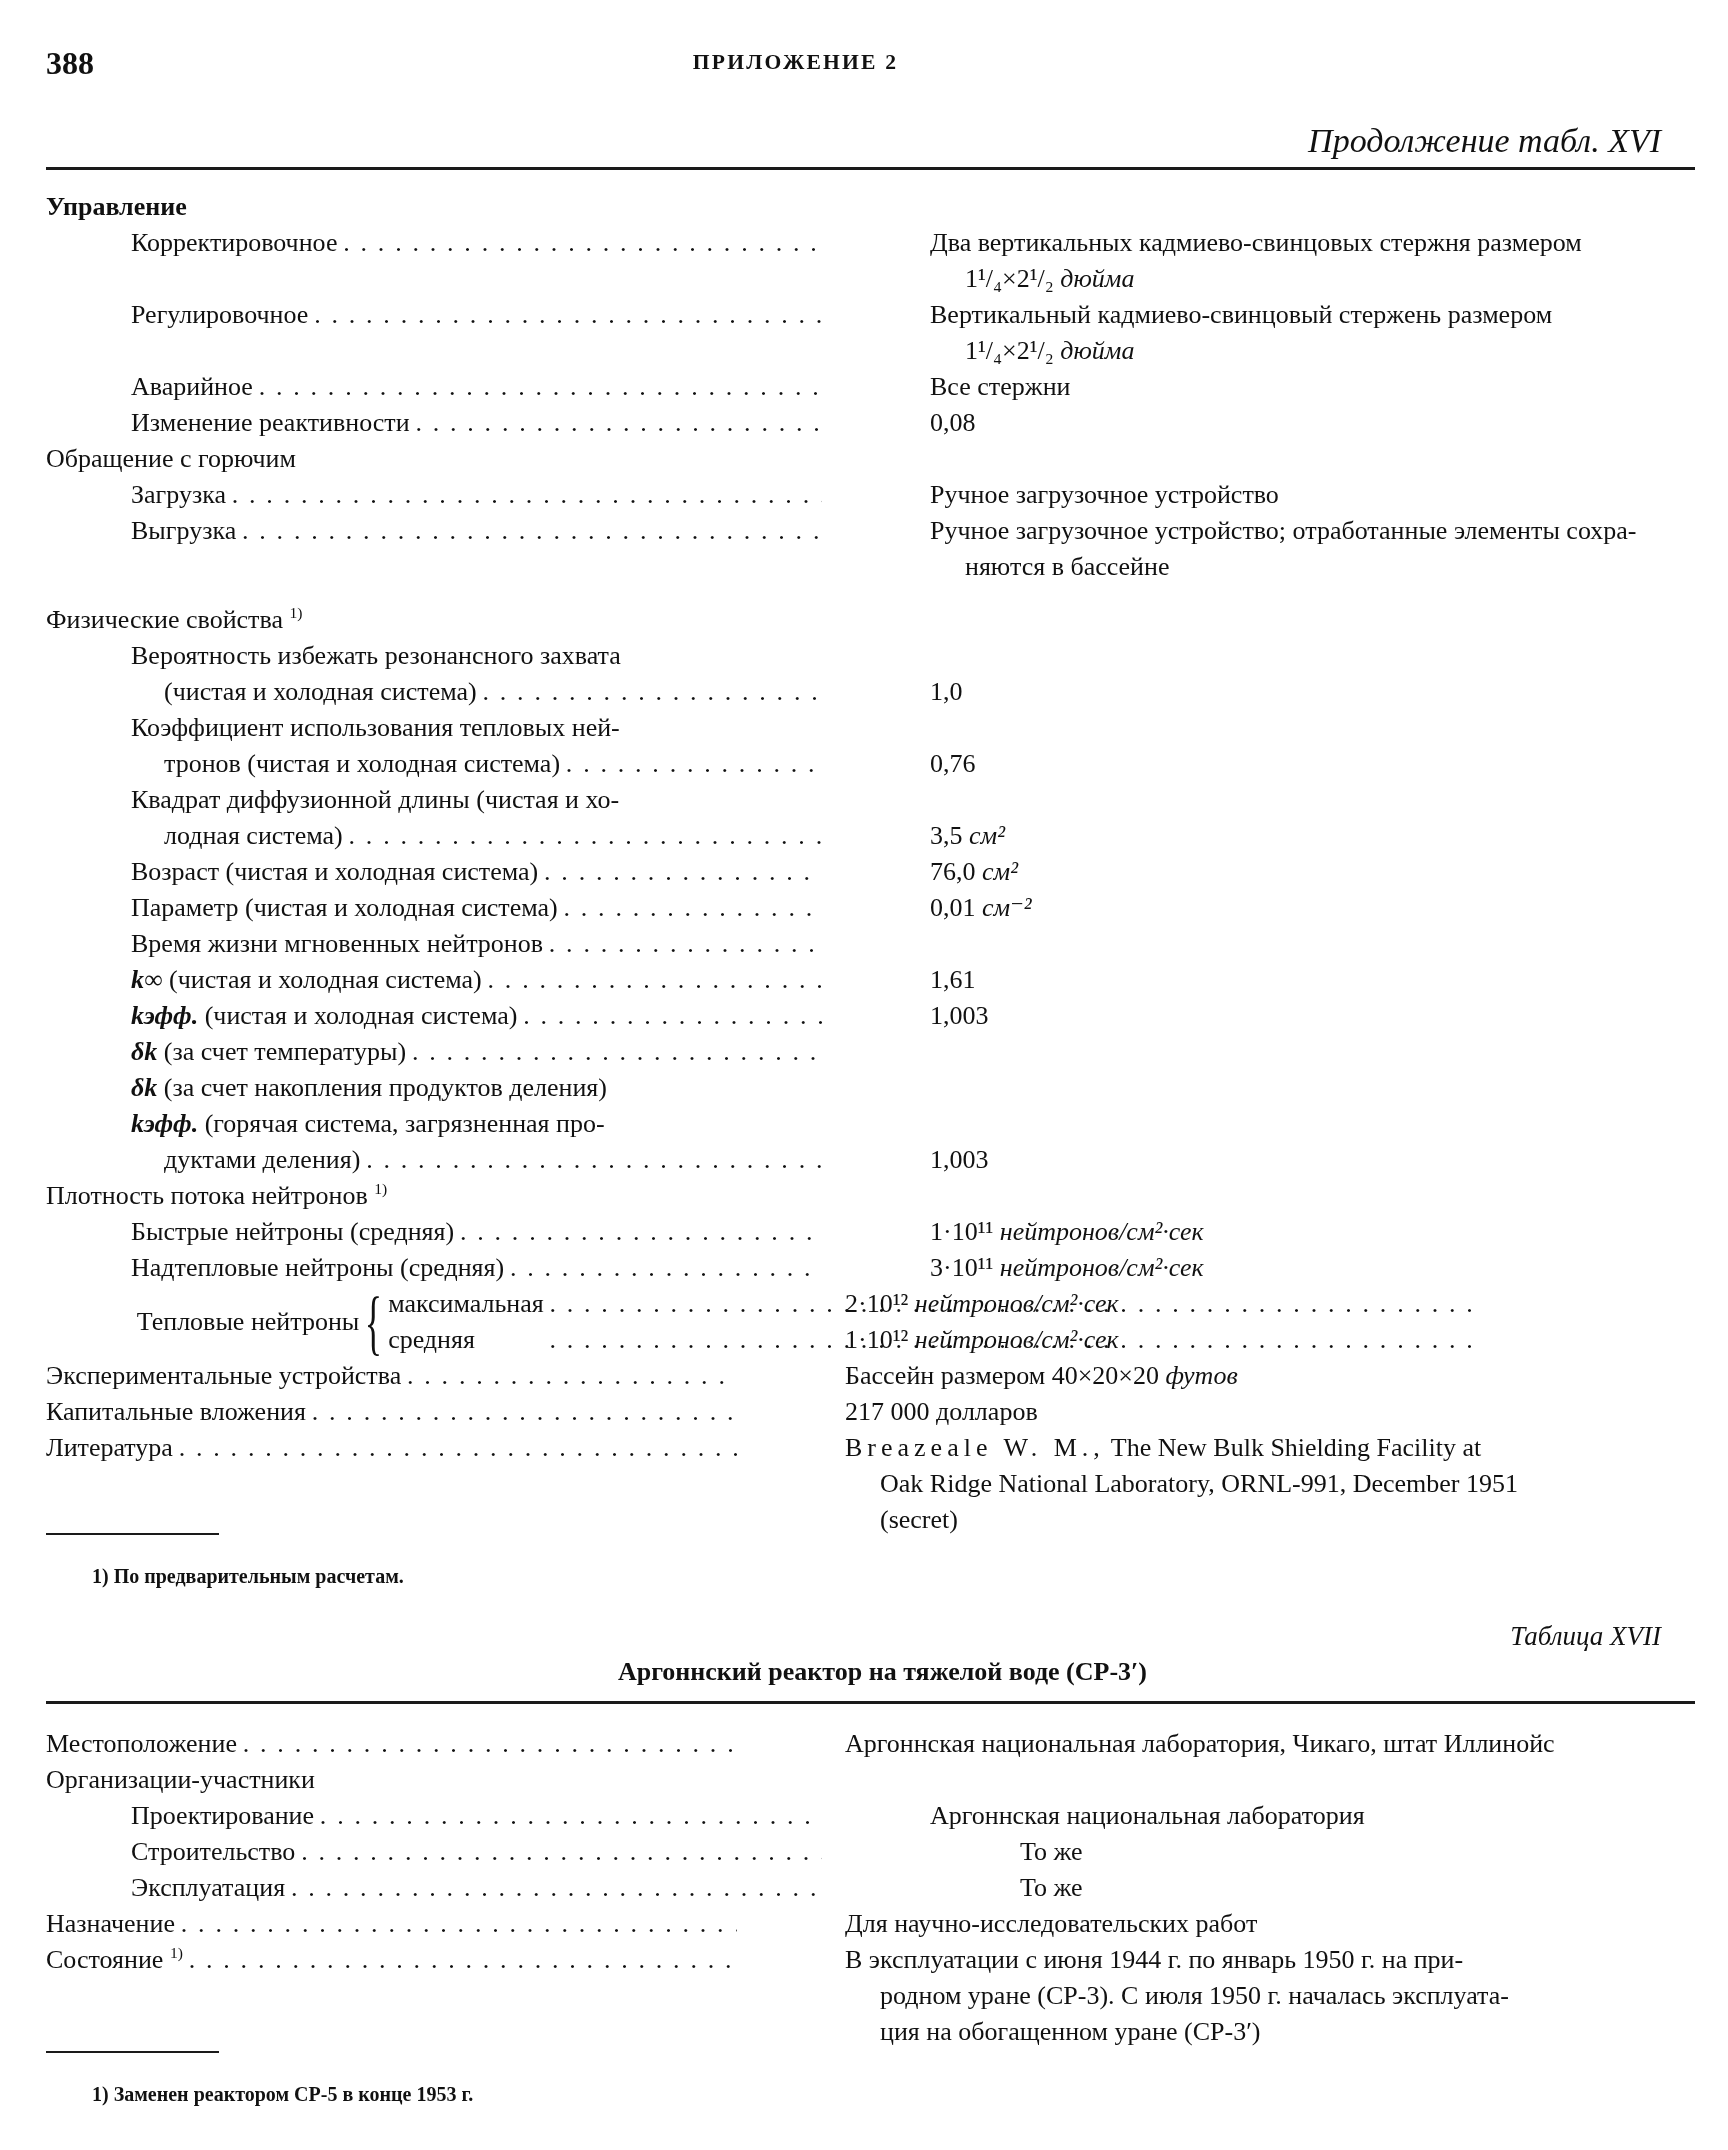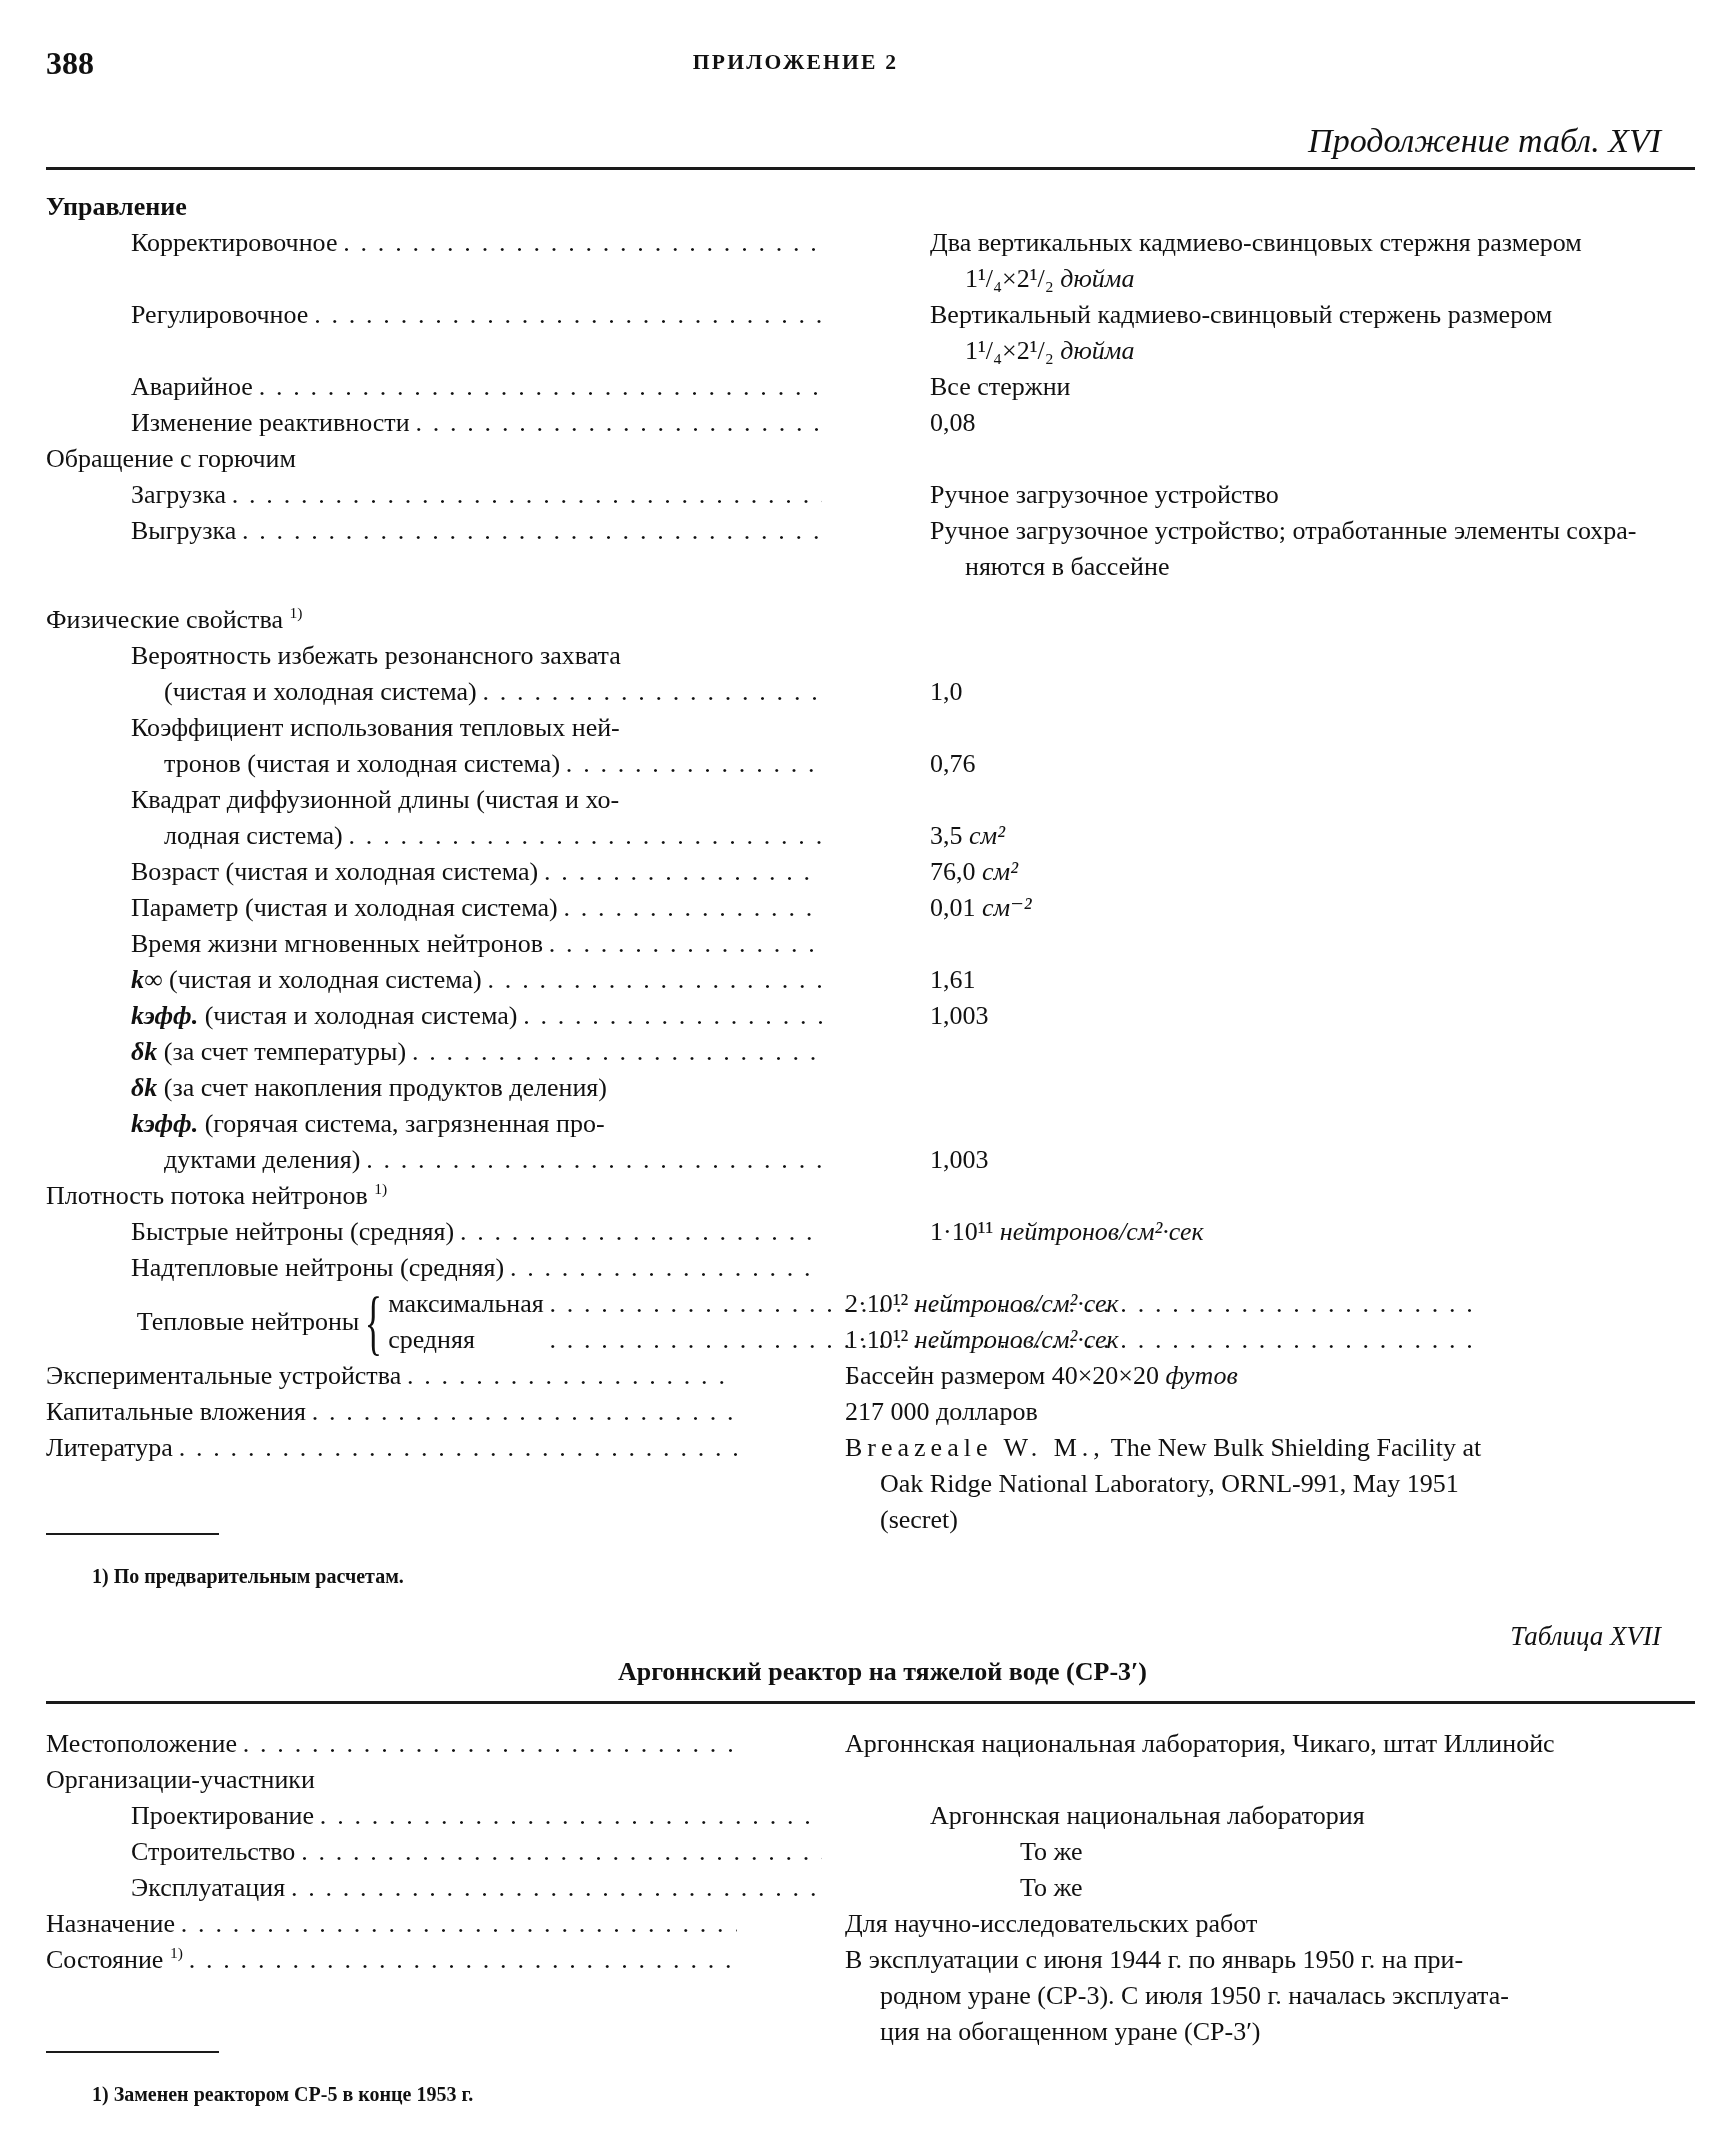--- a/index.html
+++ b/index.html
@@ -226,20 +226,21 @@
       </div>
     <div class="rcol"><span>1·10¹¹</span> <span class="it">нейтронов/см²·сек</span></div>
   </div>
   <div class="row">
     <div class="lcol indent1">
         <div class="lbl">
           <span class="t">Надтепловые нейтроны (средняя)</span>
           <span class="dots"></span>
         </div>
       </div>
+    <div class="rcol"><span>3·10¹¹</span> <span class="it">нейтронов/см²·сек</span></div>
   </div>
   <div class="brace-row">
     <div class="lcol indent1" style="display:flex;align-items:center;box-sizing:border-box;">
       <span style="white-space:nowrap;padding-left:5.8px;">Тепловые нейтроны</span>
       <span class="brace">{</span>
       <div style="flex:1;">
         <div class="lbl">
             <span class="t">максимальная</span>
             <span class="dots"></span>
           </div>
@@ -273,21 +274,21 @@
       </div>
     <div class="rcol">217 000 долларов</div>
   </div>
   <div class="row">
     <div class="lcol">
         <div class="lbl">
           <span class="t">Литература</span>
           <span class="dots"></span>
         </div>
       </div>
-    <div class="rcol"><span class="spaced">Breazeale W. M.,</span> <span>The New Bulk Shielding Facility at</span><span class="cont">Oak Ridge National Laboratory, ORNL-991, May 1951</span><span class="cont">(secret)</span></div>
+    <div class="rcol"><span class="spaced">Breazeale W. M.,</span> <span>The New Bulk Shielding Facility at</span><span class="cont">Oak Ridge National Laboratory, ORNL-991, December 1951</span><span class="cont">(secret)</span></div>
   </div>
 </div>
 
 <div class="fn-rule" style="top:1533px;"></div>
 <div class="footnote" style="top:1559px;margin-top:6px;">1) По предварительным расчетам.</div>
 
 <div class="tbl-label" style="top:1621px;">Таблица XVII</div>
 <div class="tbl-title" style="top:1657px;">Аргоннский реактор на тяжелой воде (СР-3′)</div>
 <div class="rule" style="top:1701px;"></div>
 

